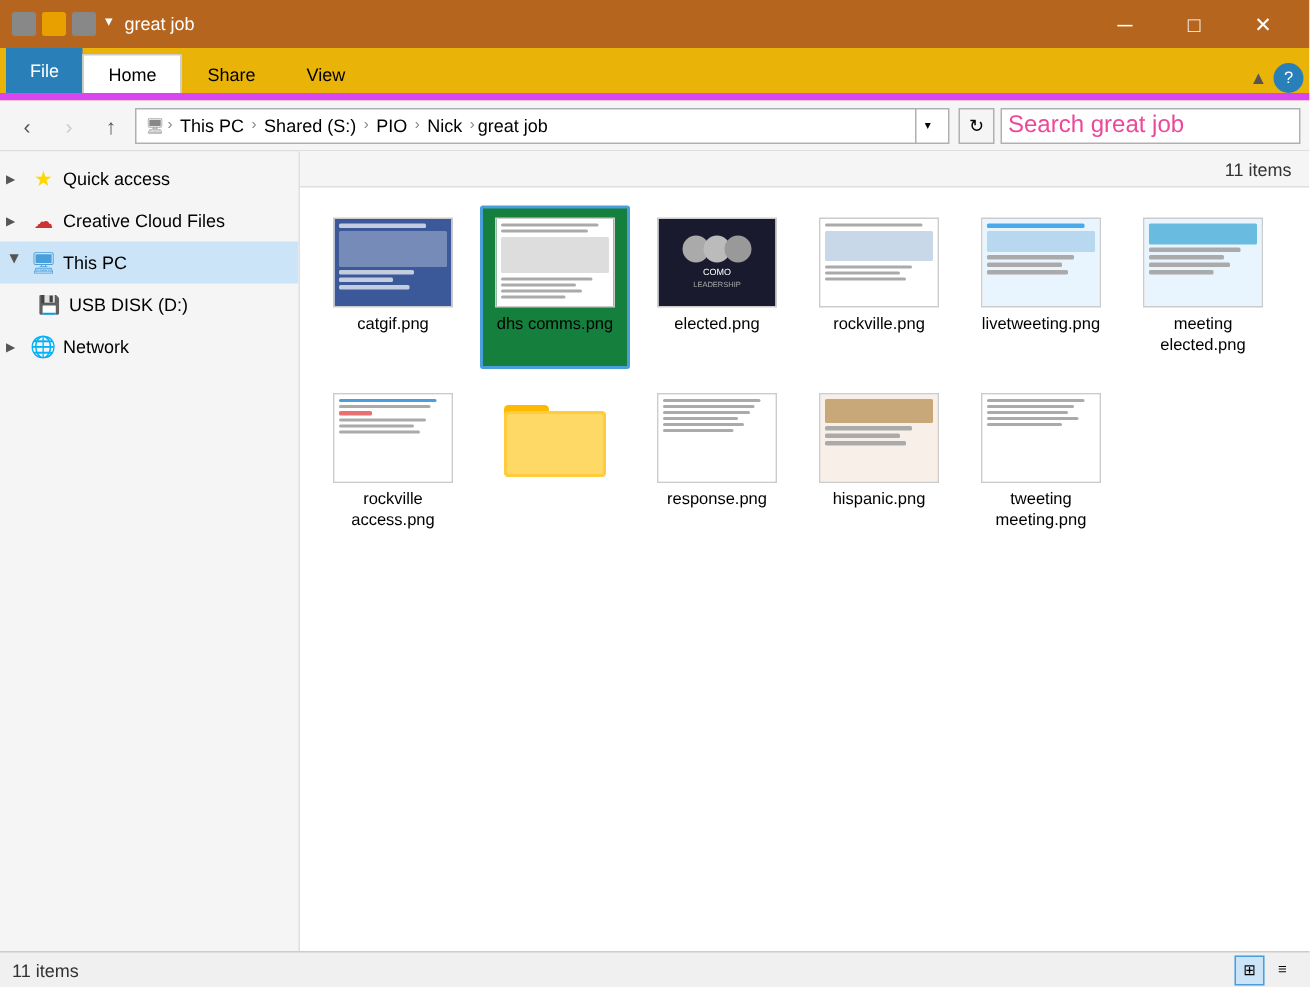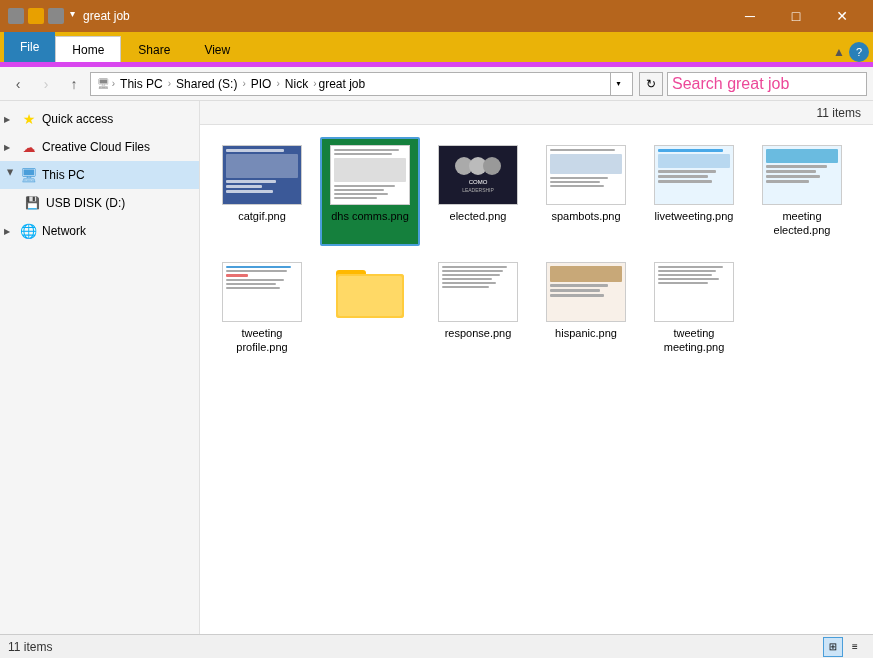--- a/index.html
+++ b/index.html
@@ -362,21 +362,21 @@
       <div class="file-item">
         <div class="file-thumbnail">
           <div class="thumb-doc">
             <div class="doc-line" style="width:90%;"></div>
             <div style="height:20px;background:#c8d8e8;margin:1px 0;border-radius:1px;"></div>
             <div class="doc-line" style="width:80%;"></div>
             <div class="doc-line" style="width:70%;"></div>
             <div class="doc-line" style="width:75%;"></div>
           </div>
         </div>
-        <span class="file-name">spambots.png</span>
+        <span class="file-name">rockville.png</span>
       </div>
 
       <div class="file-item">
         <div class="file-thumbnail">
           <div style="background:#e8f5fe;width:100%;height:100%;display:flex;flex-direction:column;gap:2px;padding:3px;">
             <div style="height:3px;background:#4aa9e8;border-radius:1px;width:90%;"></div>
             <div style="height:14px;background:#b8d8f0;border-radius:1px;"></div>
             <div style="height:3px;background:#aaa;border-radius:1px;width:80%;"></div>
             <div style="height:3px;background:#aaa;border-radius:1px;width:70%;"></div>
             <div style="height:3px;background:#aaa;border-radius:1px;width:75%;"></div>
@@ -402,21 +402,21 @@
         <div class="file-thumbnail">
           <div class="thumb-doc">
             <div class="doc-line" style="width:90%;background:#4a9eda;"></div>
             <div class="doc-line" style="width:85%;"></div>
             <div style="height:3px;background:#e87070;border-radius:1px;width:30%;"></div>
             <div class="doc-line" style="width:80%;"></div>
             <div class="doc-line" style="width:70%;"></div>
             <div class="doc-line" style="width:75%;"></div>
           </div>
         </div>
-        <span class="file-name">tweeting profile.png</span>
+        <span class="file-name">rockville access.png</span>
       </div>
 
       <div class="folder-item">
         <svg class="folder-svg" viewBox="0 0 72 60">
           <rect x="2" y="14" width="68" height="44" rx="3" fill="#FFB900"></rect>
           <rect x="2" y="10" width="30" height="8" rx="3" fill="#FFB900"></rect>
           <rect x="2" y="14" width="68" height="44" rx="3" fill="#FFD966" opacity="0.6"></rect>
           <rect x="4" y="16" width="64" height="40" rx="2" fill="#FFD966"></rect>
         </svg>
       </div>

